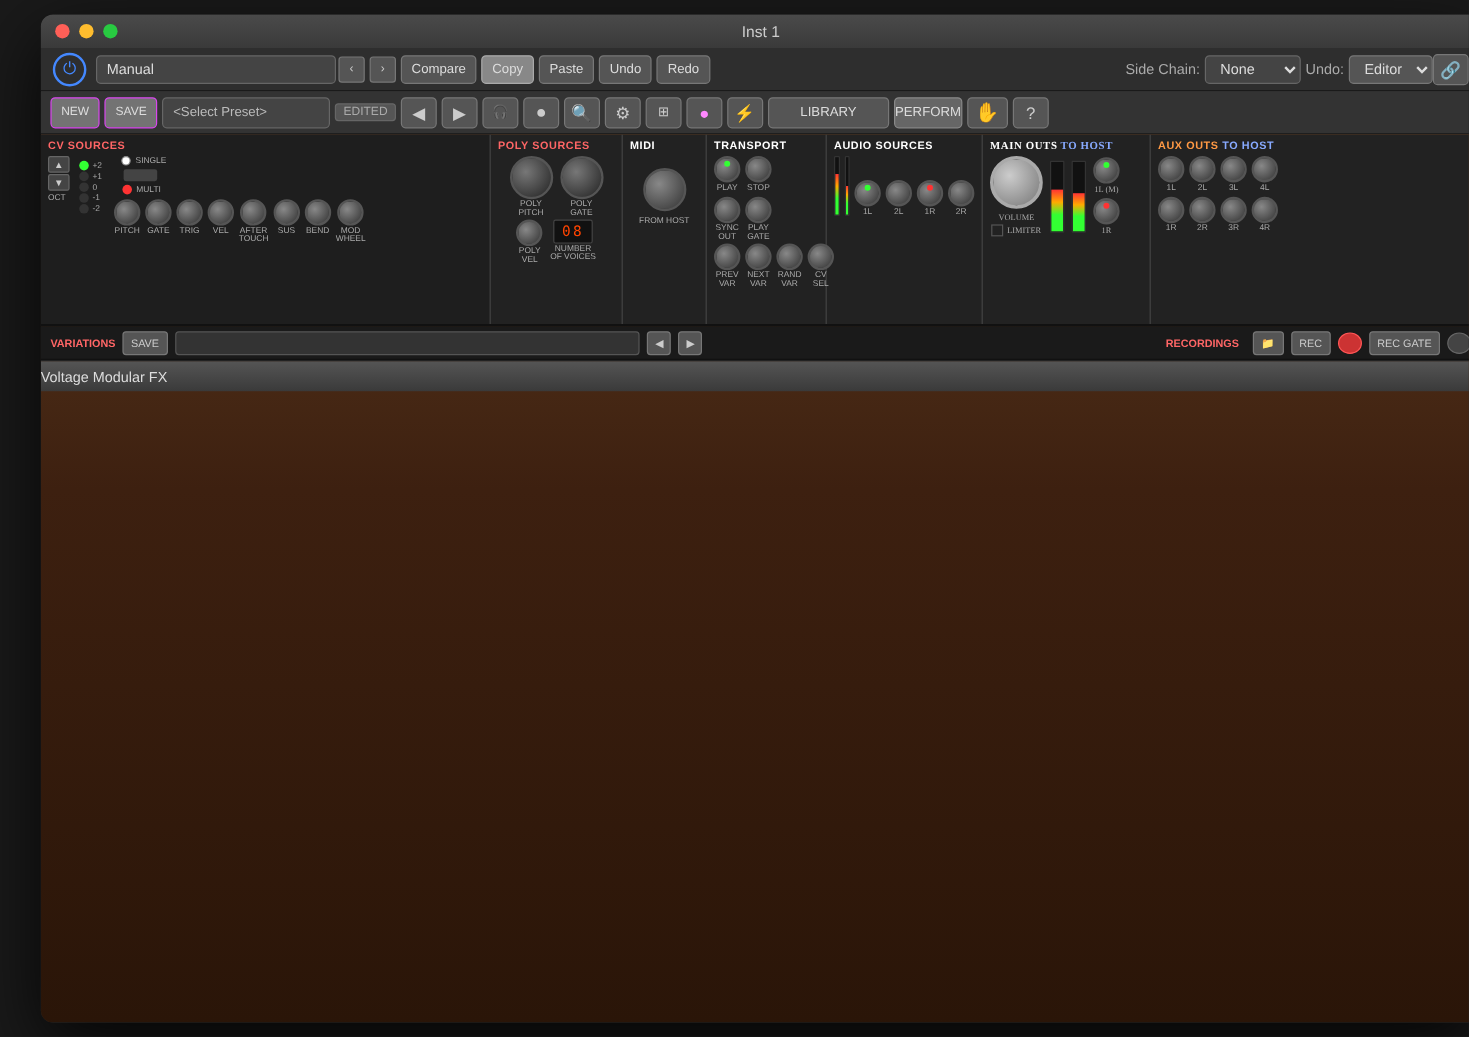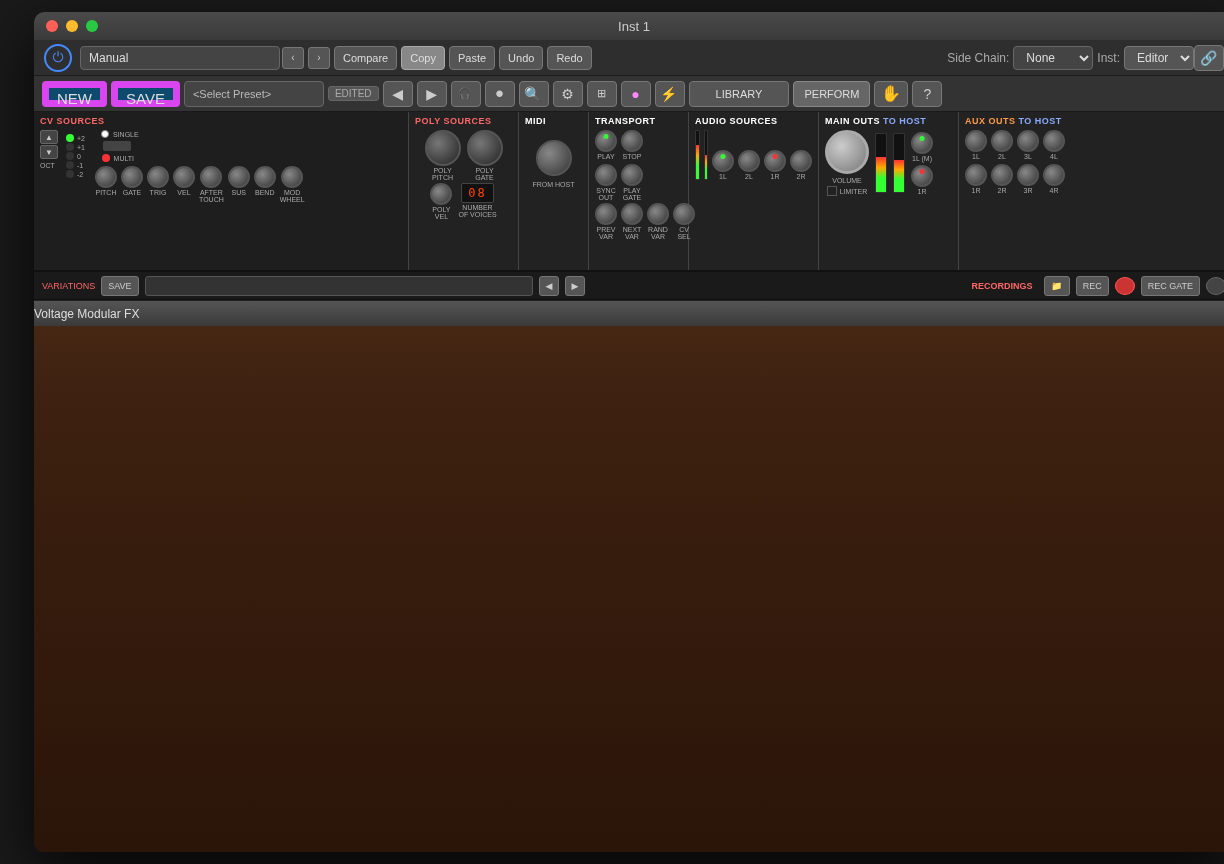--- a/index.html
+++ b/index.html
@@ -145,24 +145,24 @@
       background: #333;
       height: 36px;
       display: flex;
       align-items: center;
       padding: 0 8px;
       gap: 4px;
       border-bottom: 1px solid #1a1a1a;
       flex-shrink: 0;
     }
     .tb2-btn {
-      background: #0c4a6e;
-      border: 7px solid #d946ef;
+      background: #737373;
+      border: 1px solid #d946ef;
       color: #ddd;
-      font-size: 15px;
+      font-size: 10px;
       padding: 2px 8px;
       border-radius: 4px;
       cursor: pointer;
       height: 26px;
     }
     .edited-badge {
       background: #555;
       color: #aaa;
       font-size: 10px;
       padding: 1px 6px;
@@ -198,21 +198,21 @@
       padding: 2px 26px;
       border-radius: 4px;
       cursor: pointer;
       height: 26px;
     }
     .perform-btn {
       background: #666;
       border: 1px solid #888;
       color: #ddd;
       font-size: 11px;
-      padding: 2px 10px;
+      padding: 2px 0;
       border-radius: 4px;
       cursor: pointer;
       height: 26px;
     }
     .hand-btn {
       background: #555;
       border: 1px solid #777;
       color: #ddd;
       width: 34px; height: 26px;
       border-radius: 4px;
@@ -364,21 +364,21 @@
       display: flex;
       align-items: center;
       padding: 0 8px;
       gap: 6px;
       border-bottom: 1px solid #111;
       flex-shrink: 0;
     }
     .var-label {
       color: #ff6666;
       font-size: 9px;
-      font-weight: normal;
+      font-weight: bold;
       text-transform: uppercase;
     }
     .var-save-btn {
       background: #555;
       border: 1px solid #777;
       color: #ccc;
       font-size: 9px;
       padding: 1px 6px;
       border-radius: 3px;
       cursor: pointer;
@@ -445,21 +445,21 @@
       width: 14px;
       background: #222;
       border-left: 1px solid #111;
     }
 
     
     .poly-section { width: 110px; }
     .midi-section { width: 70px; }
     .transport-section { width: 100px; }
     .audio-section { width: 130px; }
-    .main-outs-section { width: 140px; }
+    .main-outs-section { width: 140px; font-family: Liberation Serif, serif; }
     .aux-outs-section { width: 210px; }
 
     
     .vu-meter {
       width: 12px;
       height: 50px;
       background: #111;
       border: 1px solid #333;
       display: flex;
       flex-direction: column-reverse;
@@ -501,21 +501,21 @@
     <button class="toolbar-btn">Compare</button>
     <button class="toolbar-btn active">Copy</button>
     <button class="toolbar-btn">Paste</button>
     <button class="toolbar-btn">Undo</button>
     <button class="toolbar-btn">Redo</button>
     <div class="spacer"></div>
     <span class="sidechain-label">Side Chain:</span>
     <select class="sidechain-dropdown">
       <option>None</option>
     </select>
-    <span class="view-label">Inst:</span>
+    <span class="view-label">Undo:</span>
     <select class="view-dropdown">
       <option>Editor</option>
     </select>
     <div class="icon-btn">
       <span>🔗</span>
     </div>
   </div>
 
   <div class="toolbar2">
     <button class="tb2-btn">NEW</button>

